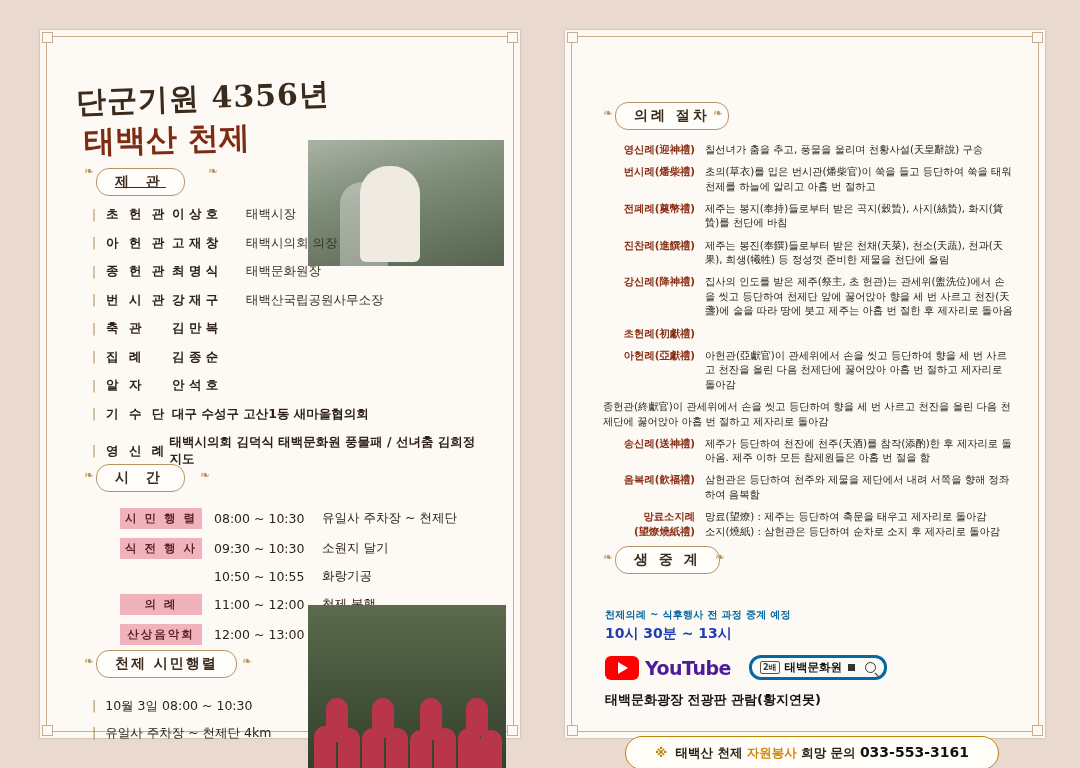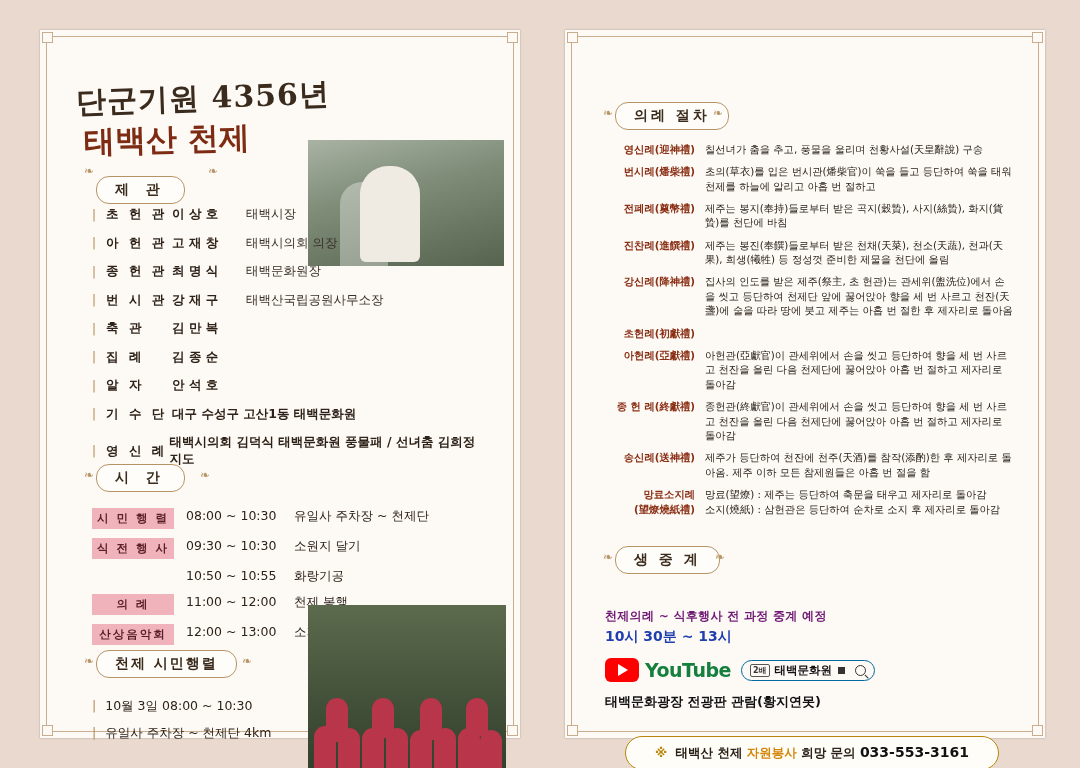--- a/index.html
+++ b/index.html
@@ -96,21 +96,21 @@
   .roster .row{display:flex;align-items:center;margin-bottom:11.5px;}
   .roster .bar{color:#b08b56;margin-right:10px;font-size:12px;}
   .roster .role{width:66px;font-weight:bold;letter-spacing:3px;color:#2e2218;}
   .roster .name{width:74px;font-weight:bold;}
   .roster .org{color:#3a3026;}
   .roster .wide{width:auto;font-weight:bold;}
 
   .time-table{
     position:absolute;left:52px;top:478px;width:390px;font-size:12.5px;color:#2e2218;
   }
-  .time-table .trow{display:flex;align-items:flex-start;margin-bottom:9px;}
+  .time-table .trow{display:flex;align-items:center;margin-bottom:9px;margin-left:28px;}
   .tag{
     display:inline-block;min-width:74px;text-align:center;
     background:#f0b3bb;color:#5a1f28;font-weight:bold;font-size:11.5px;
     padding:3px 4px;letter-spacing:2px;margin-right:12px;
   }
   .tag.blank{background:transparent;}
   .time-table .tm{width:108px;}
   .time-table .ev{}
 
   .march{
@@ -127,35 +127,35 @@
   .proc .prow{display:flex;margin-bottom:7.5px;}
   .proc .pname{
     width:92px;flex:0 0 92px;color:#8a2f14;font-weight:bold;text-align:right;
     padding-right:10px;
   }
   .proc .pdesc{flex:1;}
 
   .live{
     position:absolute;left:40px;top:578px;width:400px;
   }
-  .live .l1{font-size:12px;font-weight:bold;color:#701a75;letter-spacing:.3px;}
+  .live .l1{font-size:10px;font-weight:bold;color:#0369a1;letter-spacing:.3px;}
   .live .l2{font-size:14px;font-weight:bold;color:#1f3fb0;margin-top:3px;}
   .yt{
     display:flex;align-items:center;margin-top:12px;
   }
   .yt-logo{
     width:34px;height:24px;background:#ff0000;border-radius:6px;position:relative;margin-right:6px;
   }
   .yt-logo:after{
     content:"";position:absolute;left:13px;top:6px;border-left:10px solid #fff;
     border-top:6px solid transparent;border-bottom:6px solid transparent;
   }
-  .yt-word{font-size:19px;font-weight:bold;color:#15803d;letter-spacing:-.5px;margin-right:10px;}
+  .yt-word{font-size:19px;font-weight:bold;color:#4c1d95;letter-spacing:-.5px;margin-right:18px;}
   .yt-search{
-    display:flex;align-items:center;border:1px solid #0369a1;border-radius:12px;
+    display:flex;align-items:center;border:3px solid #0369a1;border-radius:12px;
     padding:2px 8px;font-size:11.5px;font-weight:bold;color:#111;
   }
   .yt-search .kbd{
     font-size:8px;border:1px solid #555;border-radius:2px;padding:0 2px;margin-right:5px;color:#333;
   }
   .yt-search .sq{display:inline-block;width:7px;height:7px;background:#333;margin:0 6px;}
   .yt-search .mag{
     display:inline-block;width:9px;height:9px;border:1.4px solid #333;border-radius:50%;
     position:relative;margin-left:4px;
   }
@@ -185,21 +185,21 @@
   <div class="corner c-bl"></div>
   <div class="corner c-br"></div>
 
   <div class="title-wrap">
     <span class="title-main">단군기원 4356년</span>
     <span class="title-accent">태백산 천제</span>
   </div>
 
   <div class="photo top"></div>
 
-  <div class="sec-label" style="left:56px;top:146px;">제   관</div>
+  <div class="sec-label" style="left:56px;top:138px;text-decoration:underline;">제   관</div>
   <div class="sec-orn" style="left:44px;top:134px;">❧</div>
   <div class="sec-orn" style="left:168px;top:134px;">❧</div>
 
   <div class="roster">
     <div class="row">
         <span class="bar">|</span>
         <span class="role">초 헌 관</span>
         <span class="name">이 상 호</span>
         <span class="org">태백시장</span>
       </div>
@@ -235,21 +235,21 @@
       </div>
     <div class="row">
         <span class="bar">|</span>
         <span class="role">알    자</span>
         <span class="name">안 석 호</span>
         <span class="org"></span>
       </div>
     <div class="row">
         <span class="bar">|</span>
         <span class="role">기 수 단</span>
-        <span class="wide">대구 수성구 고산1동 태백문화원</span>
+        <span class="wide">대구 수성구 고산1동 새마을협의회</span>
       </div>
     <div class="row">
         <span class="bar">|</span>
         <span class="role">영 신 례</span>
         <span class="wide">태백시의회 김덕식 태백문화원 풍물패 / 선녀춤 김희정 지도</span>
       </div>
   </div>
 
   <div class="sec-label" style="left:56px;top:434px;">시   간</div>
   <div class="sec-orn" style="left:44px;top:438px;">❧</div>
@@ -349,26 +349,29 @@
         <span class="pdesc" style="white-space:pre-line">집사의 인도를 받은 제주(祭主, 초 헌관)는 관세위(盥洗位)에서 손을 씻고 등단하여 천제단 앞에 꿇어앉아 향을 세 번 사르고 천잔(天盞)에 술을 따라 땅에 붓고 제주는 아홉 번 절한 후 제자리로 돌아옴</span>
       </div>
     <div class="prow">
         <span class="pname" style="white-space:pre-line">초헌례(初獻禮)</span>
       </div>
     <div class="prow">
         <span class="pname" style="white-space:pre-line">아헌례(亞獻禮)</span>
         <span class="pdesc" style="white-space:pre-line">아헌관(亞獻官)이 관세위에서 손을 씻고 등단하여 향을 세 번 사르고 천잔을 올린 다음 천제단에 꿇어앉아 아홉 번 절하고 제자리로 돌아감</span>
       </div>
     <div class="prow">
-        <span class="pname" style="white-space:pre-line">종 헌 례(終獻禮)</span>
         <span class="pdesc" style="white-space:pre-line">종헌관(終獻官)이 관세위에서 손을 씻고 등단하여 향을 세 번 사르고 천잔을 올린 다음 천제단에 꿇어앉아 아홉 번 절하고 제자리로 돌아감</span>
       </div>
     <div class="prow">
         <span class="pname" style="white-space:pre-line">송신례(送神禮)</span>
         <span class="pdesc" style="white-space:pre-line">제주가 등단하여 천잔에 천주(天酒)를 참작(添酌)한 후 제자리로 돌아옴. 제주 이하 모든 참제원들은 아홉 번 절을 함</span>
+      </div>
+    <div class="prow">
+        <span class="pname" style="white-space:pre-line">음복례(飮福禮)</span>
+        <span class="pdesc" style="white-space:pre-line">삼헌관은 등단하여 천주와 제물을 제단에서 내려 서쪽을 향해 정좌하여 음복함</span>
       </div>
     <div class="prow">
         <span class="pname" style="white-space:pre-line">망료소지례
 (望燎燒紙禮)</span>
         <span class="pdesc" style="white-space:pre-line">망료(望燎) : 제주는 등단하여 축문을 태우고 제자리로 돌아감
 소지(燒紙) : 삼헌관은 등단하여 순차로 소지 후 제자리로 돌아감</span>
       </div>
   </div>
 
   <div class="sec-label" style="left:50px;top:516px;letter-spacing:3px;">생 중 계</div>

